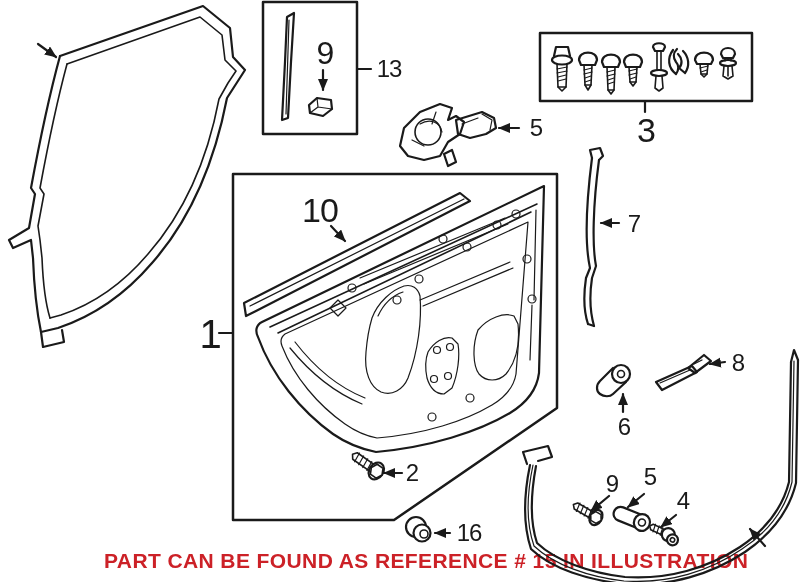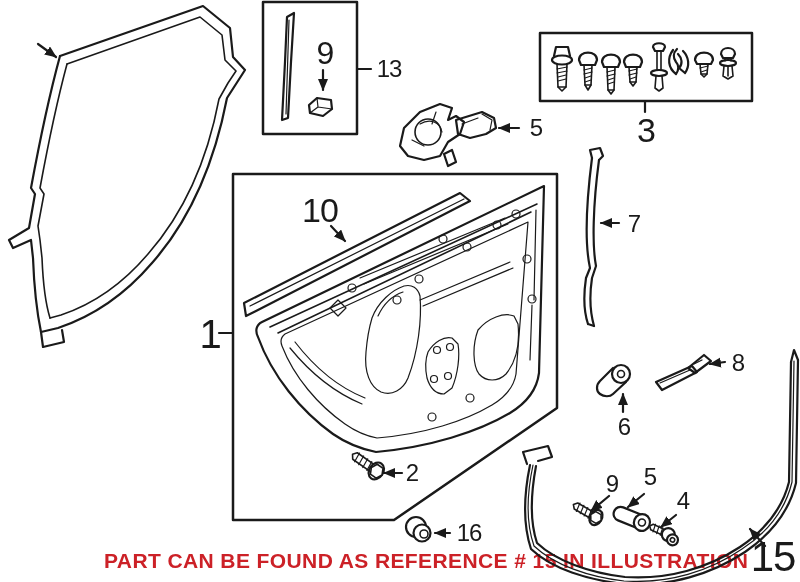--- a/index.html
+++ b/index.html
@@ -253,14 +253,13 @@
   <div class="callout" style="left:320px;top:210px;font-size:34px">10</div>
   <div class="callout" style="left:634px;top:224px">7</div>
   <div class="callout" style="left:210px;top:334px;font-size:40px">1</div>
   <div class="callout" style="left:738px;top:363px">8</div>
   <div class="callout" style="left:624px;top:427px">6</div>
   <div class="callout" style="left:412px;top:473px">2</div>
   <div class="callout" style="left:612px;top:484px">9</div>
   <div class="callout" style="left:650px;top:477px">5</div>
   <div class="callout" style="left:683px;top:501px">4</div>
   <div class="callout" style="left:469px;top:533px">16</div>
-  <div class="callout" style="left:773px;top:557px;font-size:42px">15</div>
 </div>
 
 </body></html>

